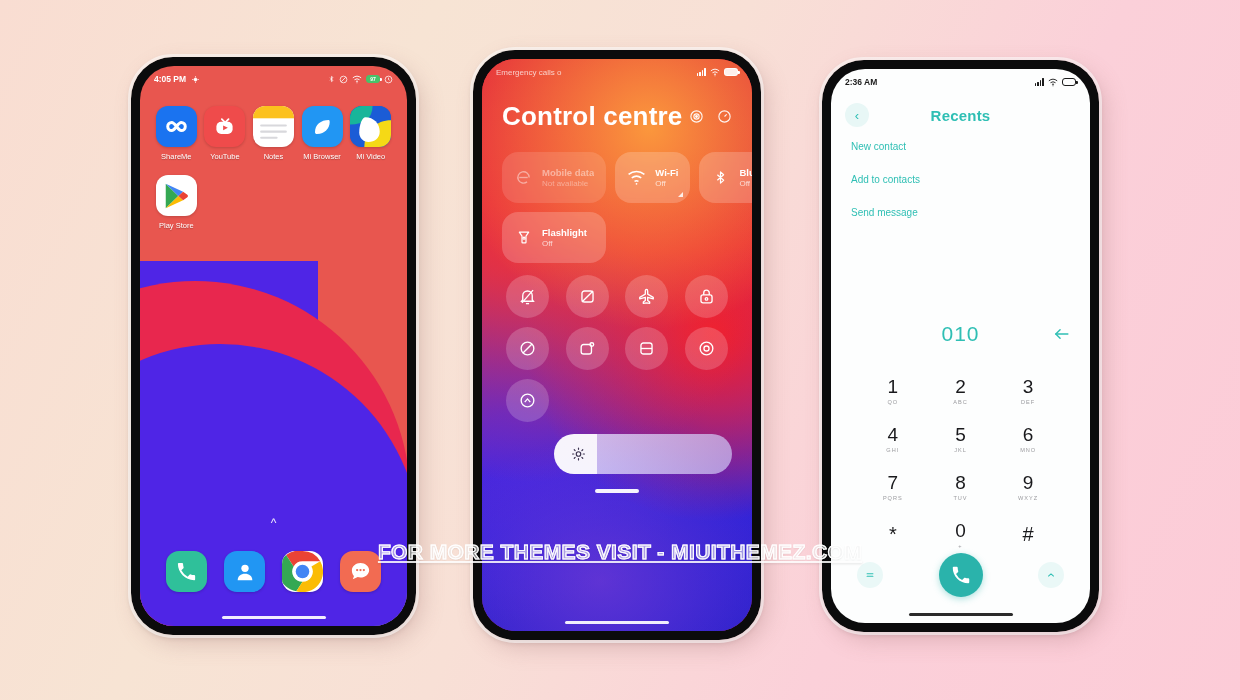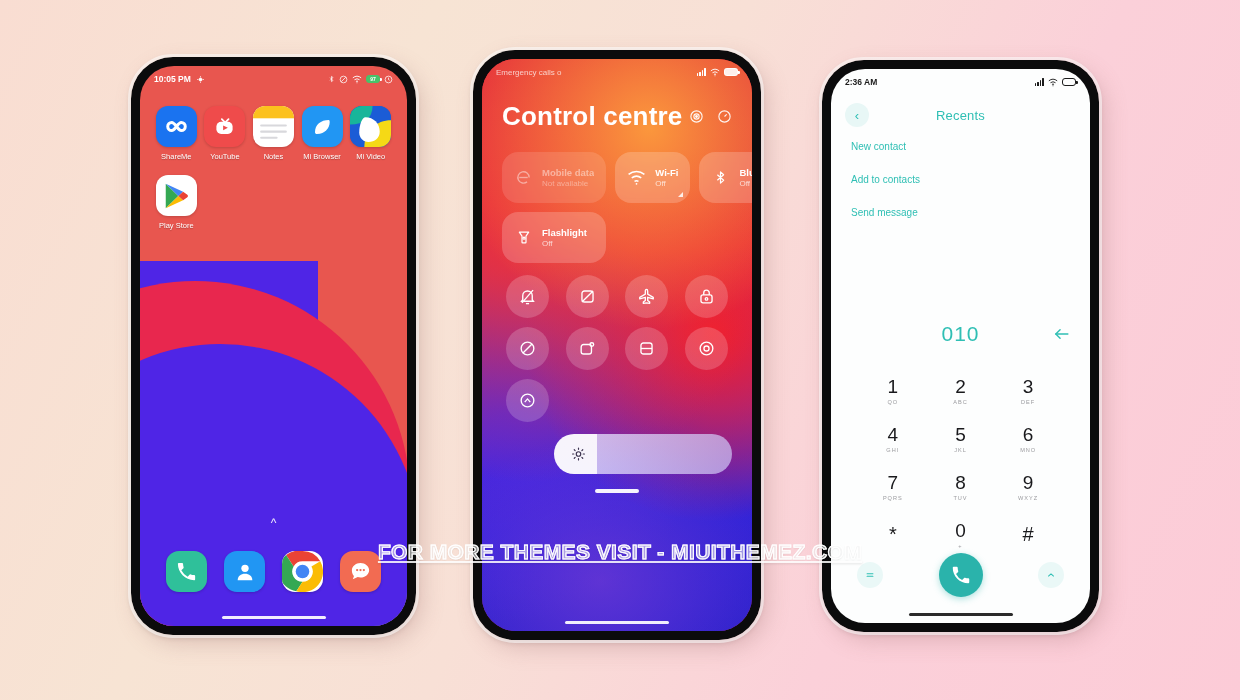--- a/index.html
+++ b/index.html
@@ -155,22 +155,22 @@
   .slider .sun { position:absolute; left:17px; top:50%; transform:translateY(-50%);
                  width:15px; height:15px; color:#3d3450;}
   .cc-grab { margin:14px auto 0; width:44px; height:4px; border-radius:3px; background:rgba(255,255,255,.95);}
 
   
   #p3screen { position:absolute; inset:0; background:#fdfefe; }
   .dl-head { position:absolute; top:30px; left:0; right:0; height:32px;
              display:flex; align-items:center; padding:0 14px;}
   .dl-back { width:24px; height:24px; border-radius:50%; background:#e8f7f6;
              display:flex; align-items:center; justify-content:center; color:#2fbfb4; font-size:13px;}
-  .dl-title { position:absolute; left:0; right:0; text-align:center; font-size:13px;
-              color:#2fbfb4; font-weight:normal; letter-spacing:.2px;}
+  .dl-title { position:absolute; left:0; right:0; text-align:center; font-size:15px;
+              color:#2fbfb4; font-weight:bold; letter-spacing:.2px;}
   .dl-links { position:absolute; top:72px; left:20px; display:flex; flex-direction:column; gap:22px;}
   .dl-link { font-size:10px; color:#2fbfb4; }
 
   .dl-numrow { position:absolute; top:248px; left:0; right:0; height:34px;
                display:flex; align-items:center; justify-content:center; padding:0 16px;}
   .dl-num { font-size:21px; color:#2fbfb4; letter-spacing:1px; }
   .dl-del { position:absolute; right:20px; top:50%; transform:translateY(-50%);
             width:17px; height:14px; color:#2fbfb4;}
 
   .keypad { position:absolute; top:305px; left:0; right:0; padding:0 28px;
@@ -206,21 +206,21 @@
   <div class="screen">
     <div id="p1wall">
       <div class="blue-wedge"></div>
       <div class="blue-wedge2"></div>
       <div class="blob-red"></div>
       <div class="blob-blue"></div>
     </div>
 
     <div class="statusbar sb-light">
       <div class="sb-left">
-        <span>10:05 PM</span>
+        <span>4:05 PM</span>
         <svg width="9" height="9" viewBox="0 0 24 24" fill="none" stroke="#fff" stroke-width="2">
             <circle cx="12" cy="12" r="4" fill="#fff"></circle>
             <path d="M12 3v3M12 18v3M3 12h3M18 12h3"></path>
           </svg>
       </div>
       <div class="sb-right">
         <svg width="7" height="10" viewBox="0 0 24 24" fill="none" stroke="#fff" stroke-width="2.4">
             <path d="M7 7l10 10-5 4V3l5 4L7 17"></path>
           </svg>
         <svg width="9" height="9" viewBox="0 0 24 24" fill="none" stroke="#fff" stroke-width="2">

